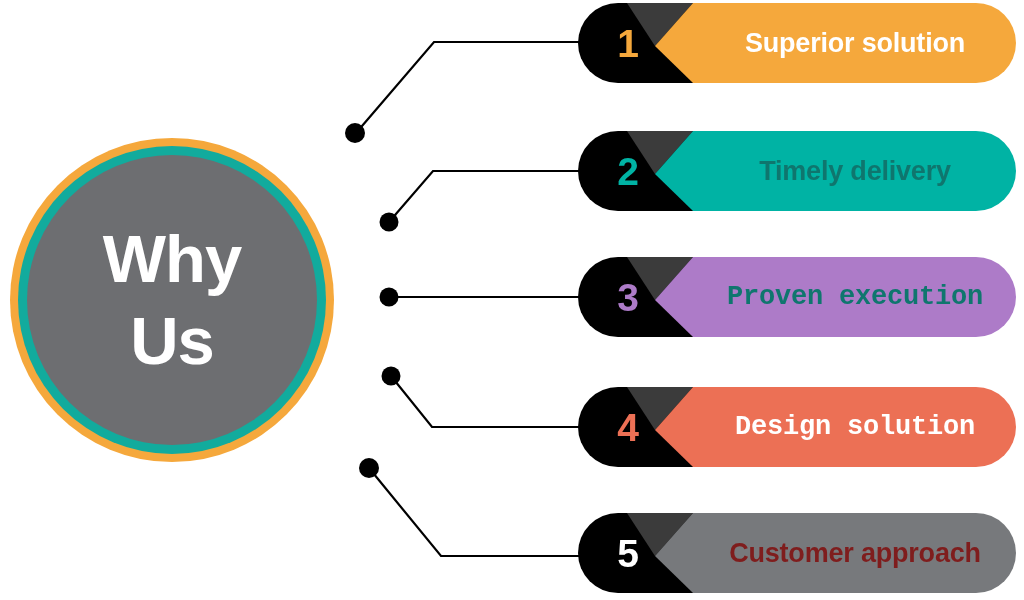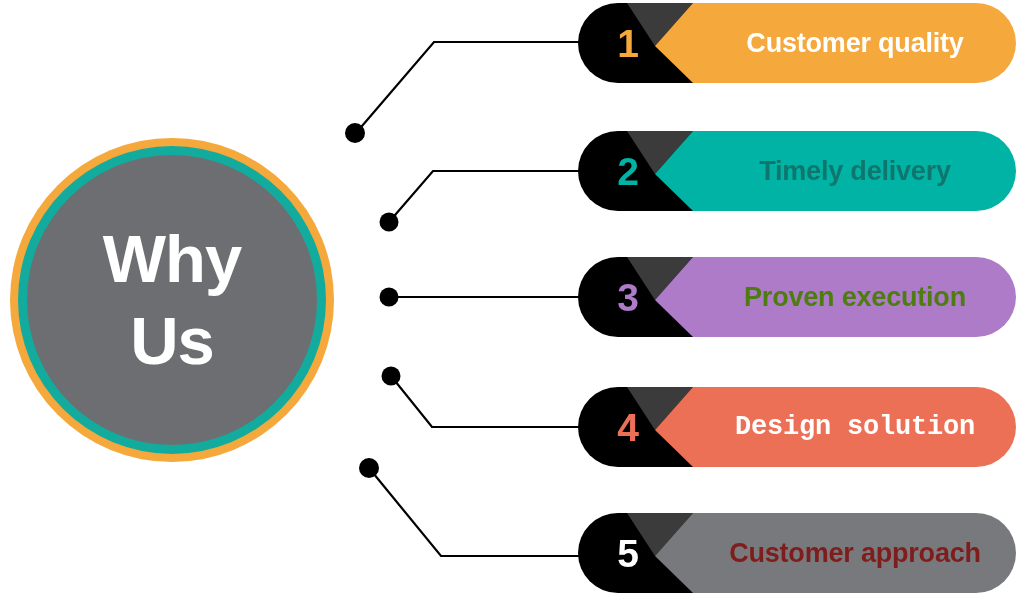--- a/index.html
+++ b/index.html
@@ -157,41 +157,41 @@
     </g>
   </svg>
 
   <div class="row" style="top:3px">
     <svg class="row-svg" viewBox="0 0 440 80" xmlns="http://www.w3.org/2000/svg">
       <path d="M 40 0 L 140 0 L 140 80 L 40 80 A 40 40 0 0 1 40 0 Z" fill="#000000"></path>
       <path d="M 49 0 L 115 0 L 77 43 Z" fill="#3b3b3b"></path>
       <path d="M 115 0 L 398 0 A 40 40 0 0 1 398 80 L 115 80 L 77 43 Z" fill="#f5a83c"></path>
     </svg>
     <div class="row-number" style="color: rgb(245, 168, 60);">1</div>
-    <div class="row-label" style="color: rgb(255, 255, 255);">Customer quality</div>
+    <div class="row-label" style="color: rgb(255, 255, 255);">Superior solution</div>
   </div>
 
   <div class="row" style="top:131px">
     <svg class="row-svg" viewBox="0 0 440 80" xmlns="http://www.w3.org/2000/svg">
       <path d="M 40 0 L 140 0 L 140 80 L 40 80 A 40 40 0 0 1 40 0 Z" fill="#000000"></path>
       <path d="M 49 0 L 115 0 L 77 43 Z" fill="#3b3b3b"></path>
       <path d="M 115 0 L 398 0 A 40 40 0 0 1 398 80 L 115 80 L 77 43 Z" fill="#00b3a4"></path>
     </svg>
     <div class="row-number" style="color: rgb(0, 179, 164);">2</div>
     <div class="row-label" style="color: #0f766e;">Timely delivery</div>
   </div>
 
   <div class="row" style="top:257px">
     <svg class="row-svg" viewBox="0 0 440 80" xmlns="http://www.w3.org/2000/svg">
       <path d="M 40 0 L 140 0 L 140 80 L 40 80 A 40 40 0 0 1 40 0 Z" fill="#000000"></path>
       <path d="M 49 0 L 115 0 L 77 43 Z" fill="#3b3b3b"></path>
       <path d="M 115 0 L 398 0 A 40 40 0 0 1 398 80 L 115 80 L 77 43 Z" fill="#ad7bc8"></path>
     </svg>
     <div class="row-number" style="color: rgb(173, 123, 200);">3</div>
-    <div class="row-label" style="color: #4d7c0f;">Proven execution</div>
+    <div class="row-label" style="color: #0f766e; font-family: Liberation Mono, monospace;">Proven execution</div>
   </div>
 
   <div class="row" style="top:387px">
     <svg class="row-svg" viewBox="0 0 440 80" xmlns="http://www.w3.org/2000/svg">
       <path d="M 40 0 L 140 0 L 140 80 L 40 80 A 40 40 0 0 1 40 0 Z" fill="#000000"></path>
       <path d="M 49 0 L 115 0 L 77 43 Z" fill="#3b3b3b"></path>
       <path d="M 115 0 L 398 0 A 40 40 0 0 1 398 80 L 115 80 L 77 43 Z" fill="#ec7055"></path>
     </svg>
     <div class="row-number" style="color: rgb(236, 112, 85);">4</div>
     <div class="row-label" style="color: rgb(255, 255, 255); font-family: Liberation Mono, monospace;">Design solution</div>

